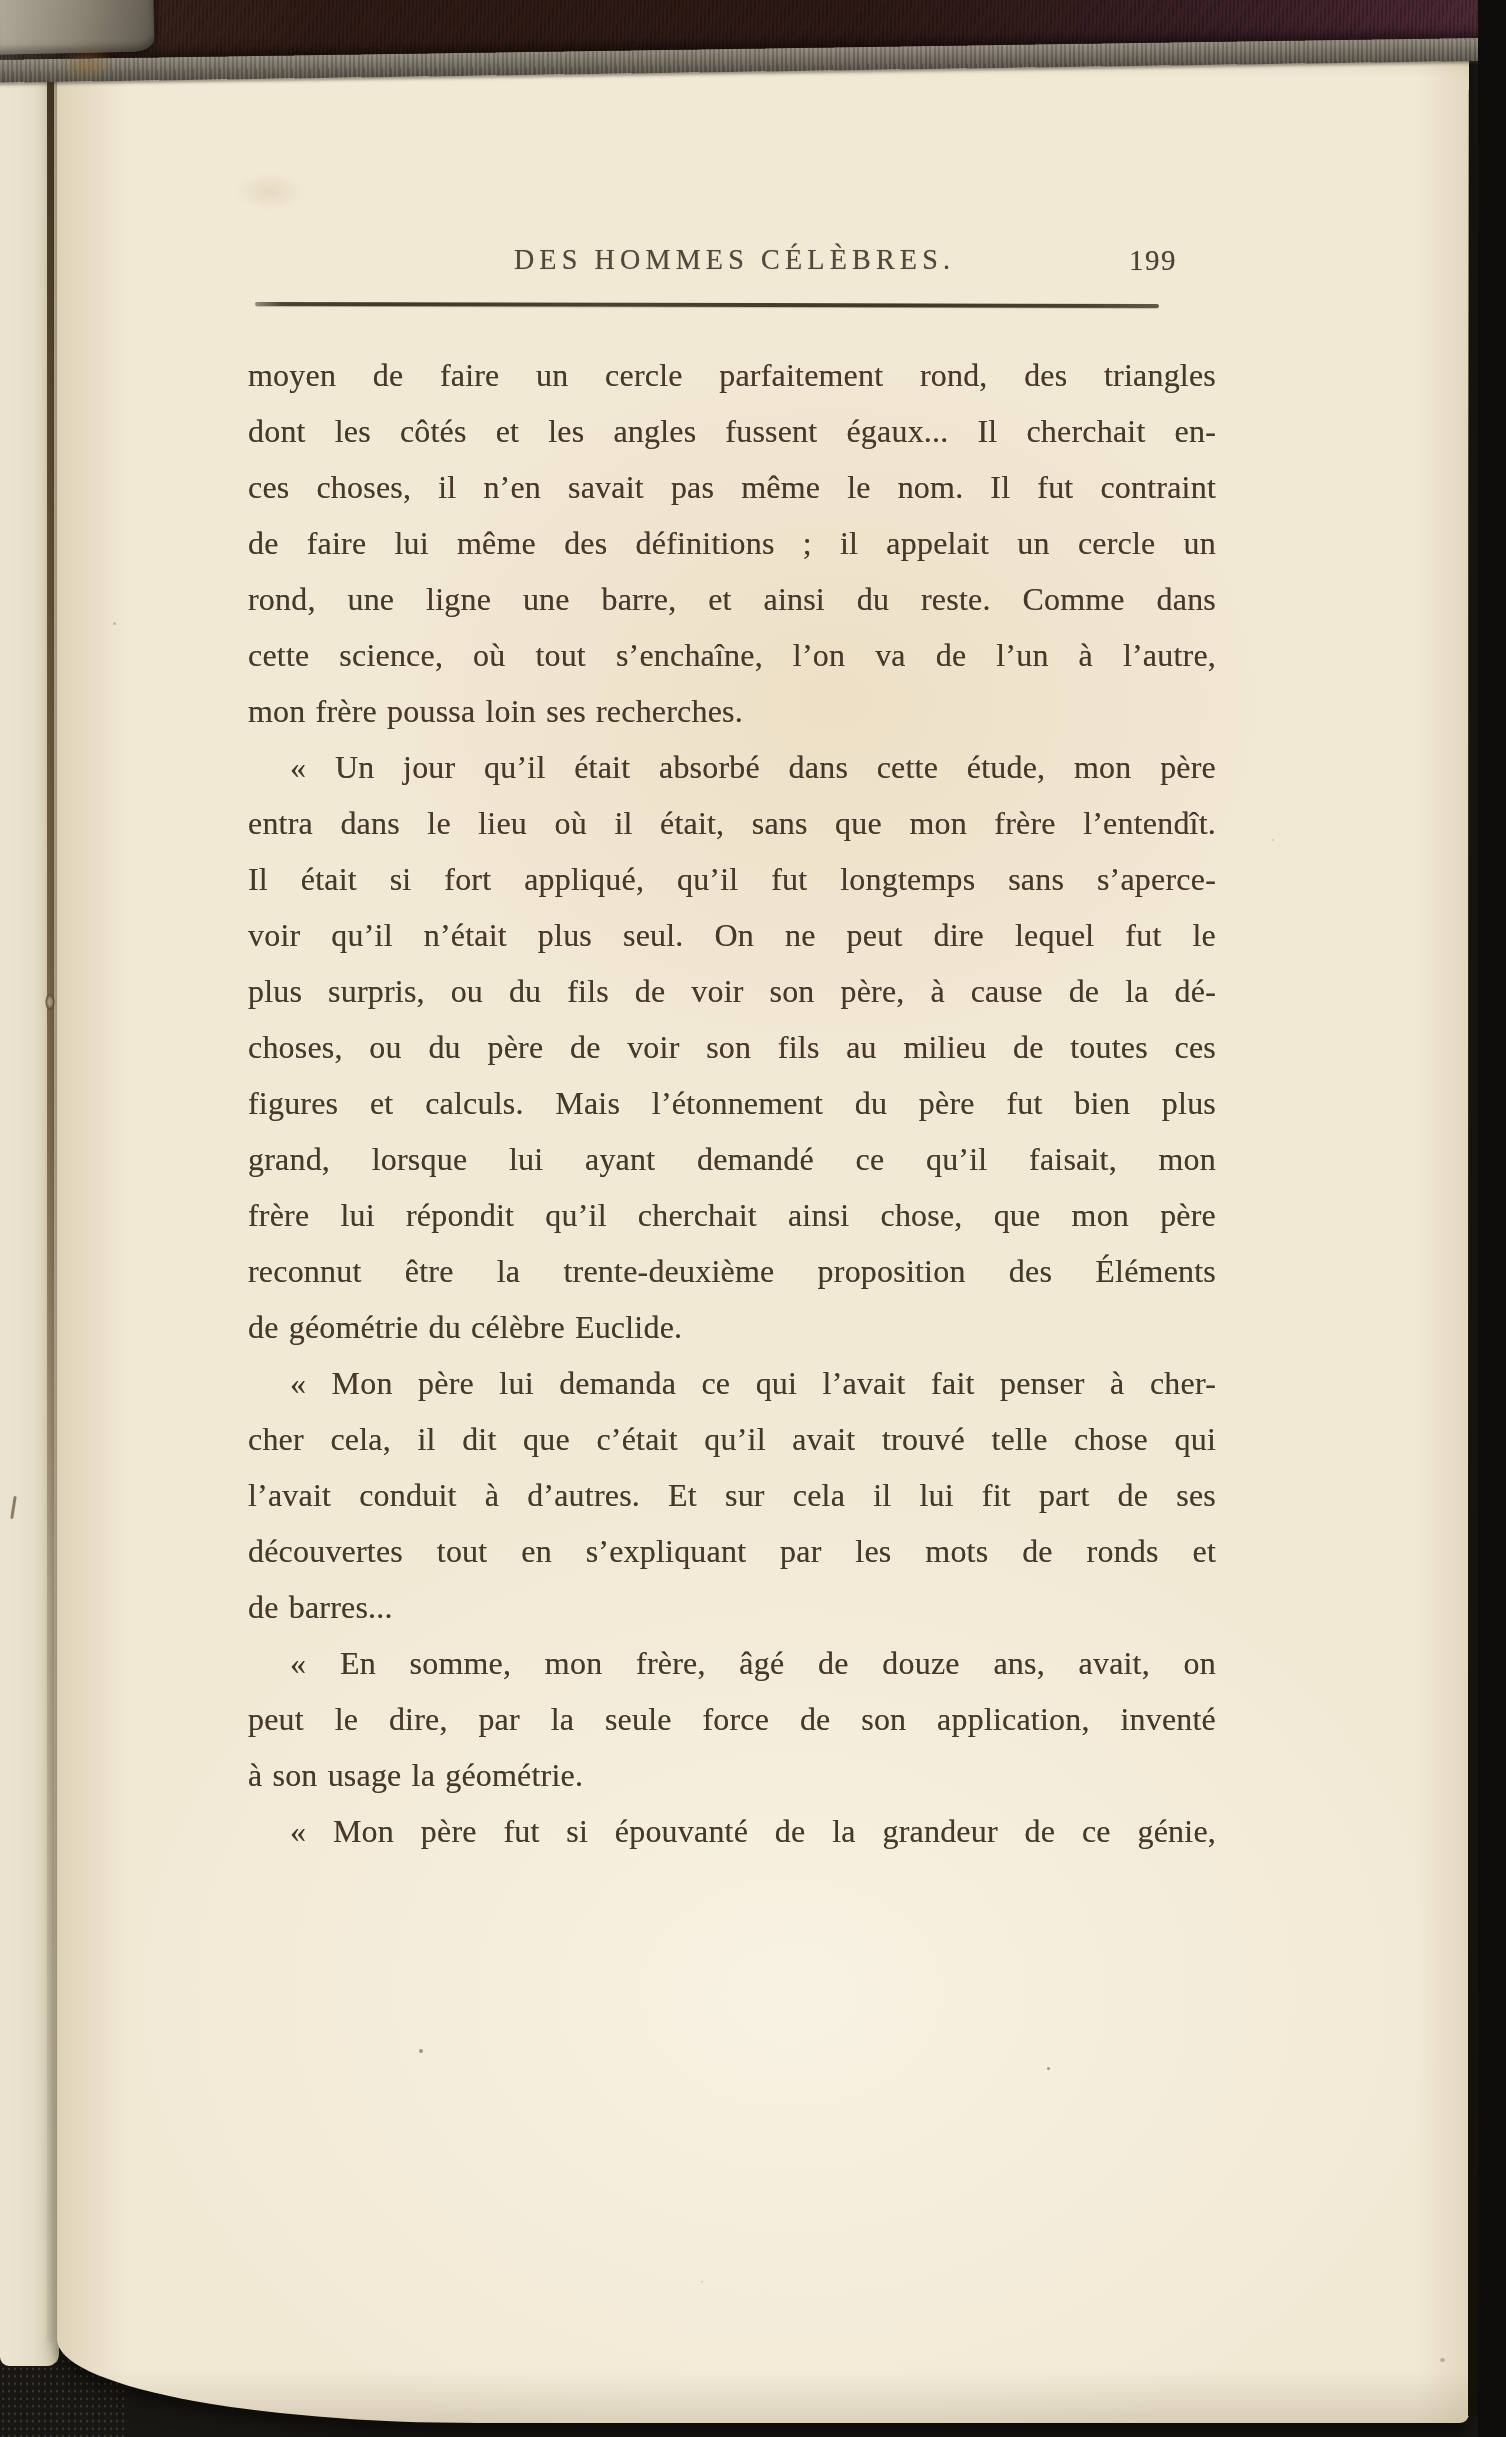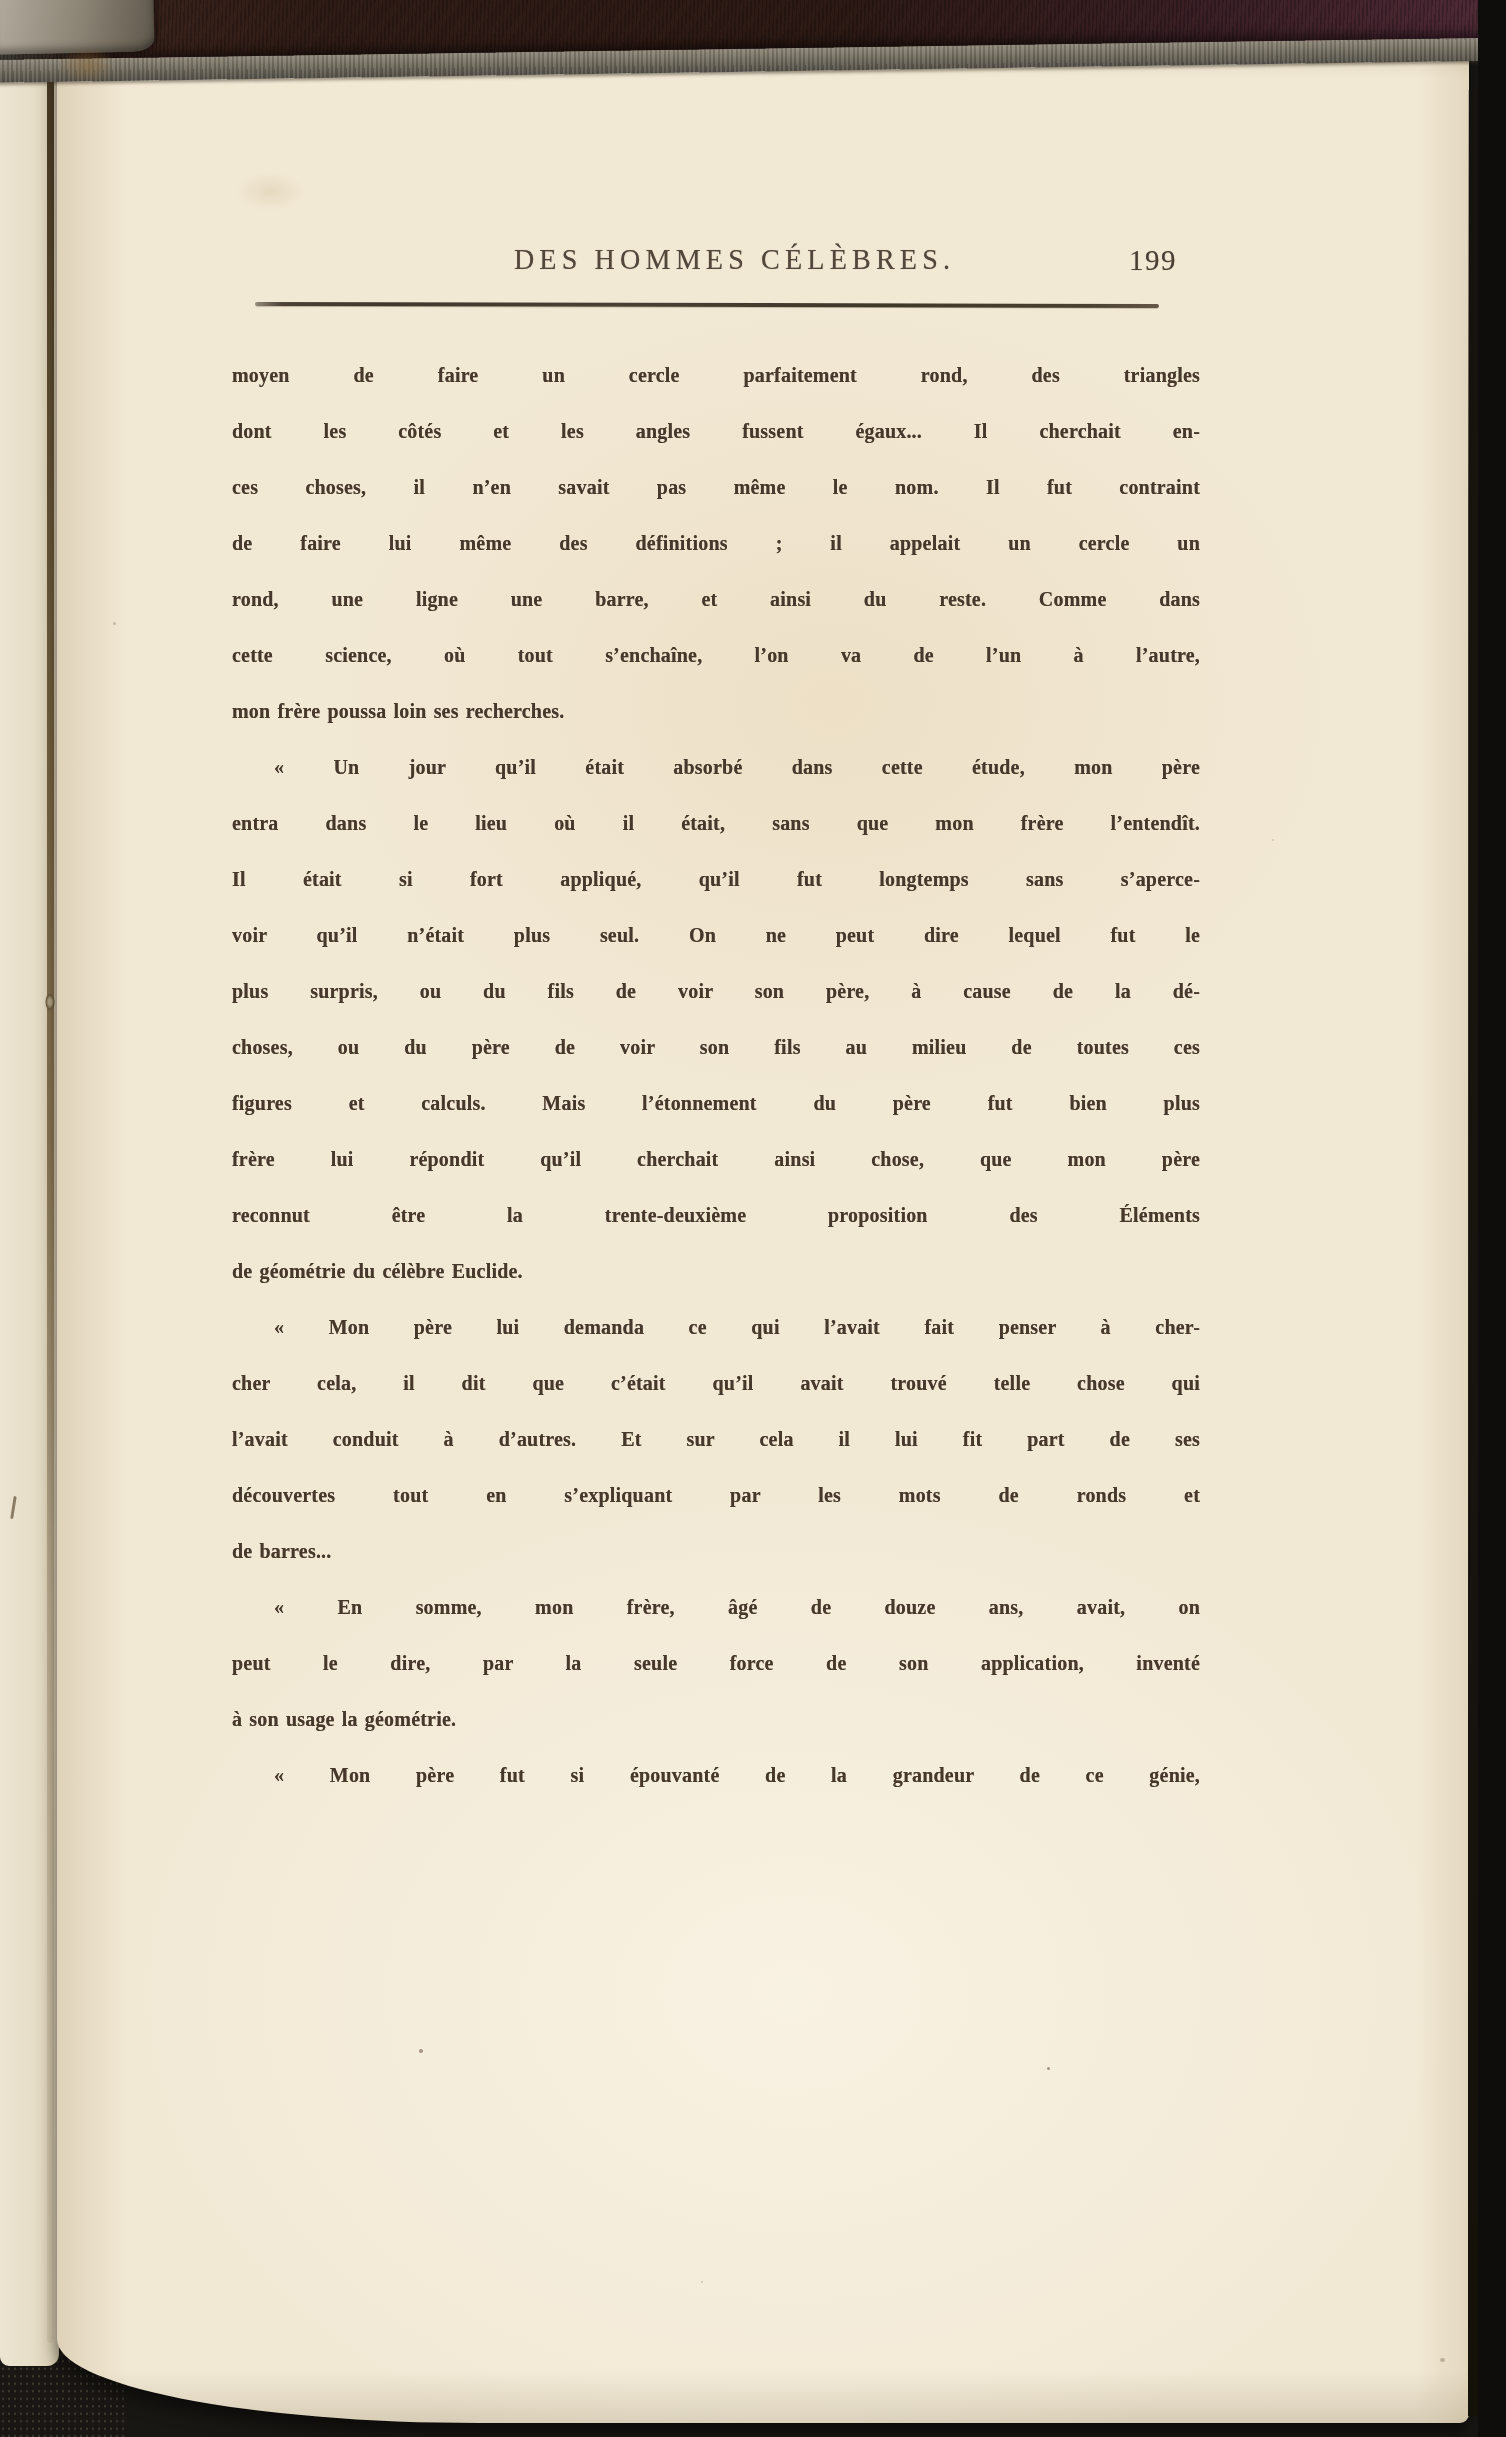--- a/index.html
+++ b/index.html
@@ -81,26 +81,25 @@
     position:absolute;left:255px;top:303px;width:904px;height:3.8px;
     background:linear-gradient(90deg,
       rgba(74,62,46,.55) 0, #4c4132 3%, #41382b 15%, #4a4031 40%,
       #3f372a 70%, #4a4031 92%, rgba(74,62,46,.85) 100%);
     border-radius:2.3px;
     transform:rotate(.12deg);
     box-shadow:0 1.5px 0.8px -0.8px rgba(90,78,58,.35);
   }
   
   .text-block{
-    position:absolute;left:232px;top:347px;width:968px;
+    position:absolute;left:248px;top:347px;width:968px;
     color:var(--ink);
-    font-size:20px;
+    font-size:32px;
     word-spacing:1.9px;letter-spacing:0.2px;
     text-shadow:0 0 0.5px rgba(70,55,40,.6);
-    font-weight:bold;
   }
   .line{
     height:56px;line-height:56px;
     overflow:hidden;
     text-align:justify;
     text-align-last:justify;
     white-space:normal;
   }
   .line.indent{padding-left:42px;}
   .line.short{text-align-last:left;}
@@ -196,20 +195,21 @@
       <div class="line">rond, une ligne une barre, et ainsi du reste. Comme dans</div>
       <div class="line">cette science, où tout s’enchaîne, l’on va de l’un à l’autre,</div>
       <div class="line short">mon frère poussa loin ses recherches.</div>
       <div class="line indent">« Un jour qu’il était absorbé dans cette étude, mon père</div>
       <div class="line">entra dans le lieu où il était, sans que mon frère l’entendît.</div>
       <div class="line">Il était si fort appliqué, qu’il fut longtemps sans s’aperce-</div>
       <div class="line">voir qu’il n’était plus seul. On ne peut dire lequel fut le</div>
       <div class="line">plus surpris, ou du fils de voir son père, à cause de la dé-</div>
       <div class="line">choses, ou du père de voir son fils au milieu de toutes ces</div>
       <div class="line">figures et calculs. Mais l’étonnement du père fut bien plus</div>
+      <div class="line">grand, lorsque lui ayant demandé ce qu’il faisait, mon</div>
       <div class="line">frère lui répondit qu’il cherchait ainsi chose, que mon père</div>
       <div class="line">reconnut être la trente-deuxième proposition des Éléments</div>
       <div class="line short">de géométrie du célèbre Euclide.</div>
       <div class="line indent">« Mon père lui demanda ce qui l’avait fait penser à cher-</div>
       <div class="line">cher cela, il dit que c’était qu’il avait trouvé telle chose qui</div>
       <div class="line">l’avait conduit à d’autres. Et sur cela il lui fit part de ses</div>
       <div class="line">découvertes tout en s’expliquant par les mots de ronds et</div>
       <div class="line short">de barres...</div>
       <div class="line indent">« En somme, mon frère, âgé de douze ans, avait, on</div>
       <div class="line">peut le dire, par la seule force de son application, inventé</div>

